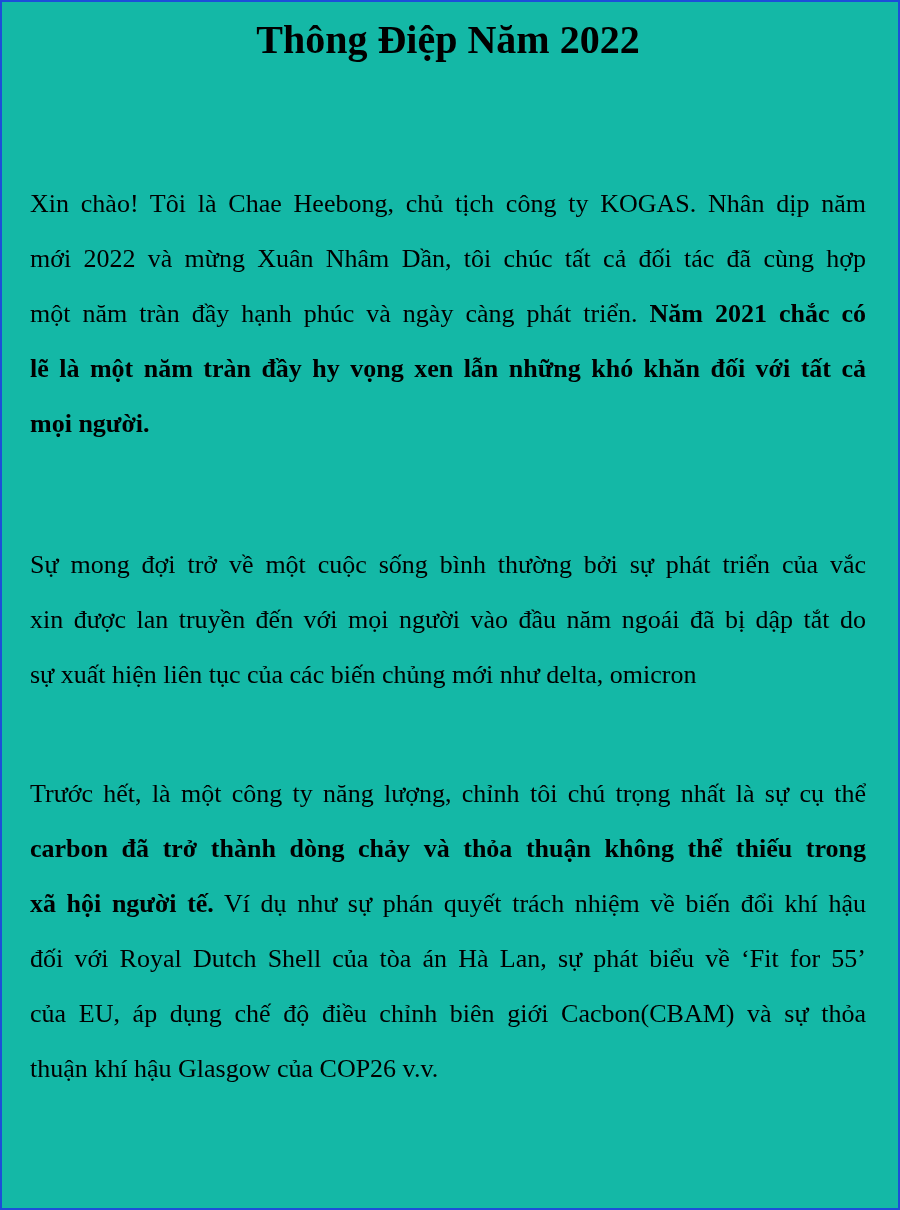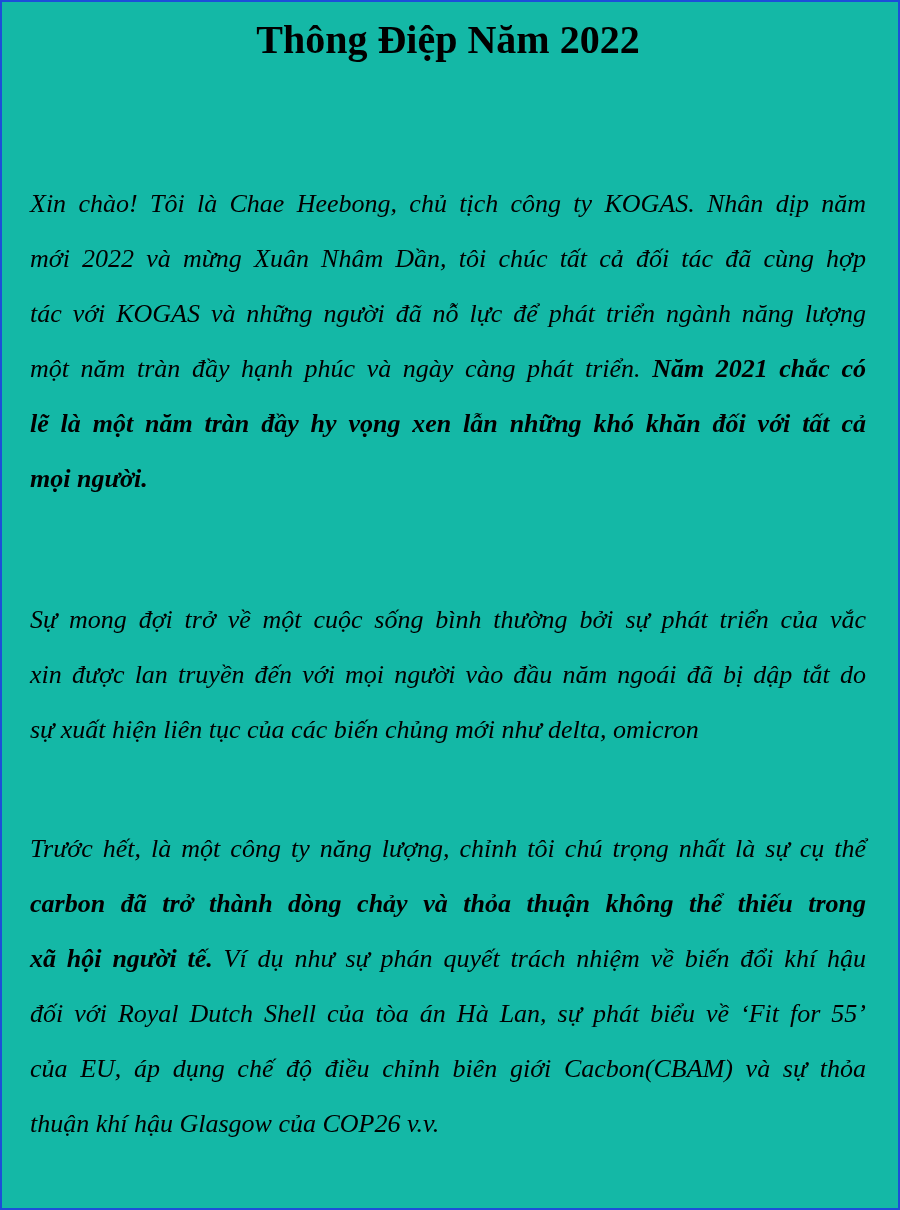--- a/index.html
+++ b/index.html
@@ -23,21 +23,20 @@
   .title {
     font-size: 40px;
     font-weight: bold;
     text-align: center;
     margin: 14px 0 0 0;
     line-height: 48px;
   }
   .para {
     font-size: 26px;
     line-height: 55px;
-    font-style: italic;
   }
   .para .line {
     text-align: justify;
     text-align-last: justify;
   }
   .para .line.last {
     text-align: right;
     text-align-last: left;
   }
   .p1 { margin-top: 112px; }
@@ -49,21 +48,20 @@
 <body>
 
 <div class="page">
   <div class="content">
 
     <h1 class="title">Thông Điệp Năm 2022</h1>
 
     <div class="para p1">
       <div class="line"><span>Xin chào! Tôi là Chae Heebong, chủ tịch công ty KOGAS. Nhân dịp năm</span></div>
       <div class="line"><span>mới 2022 và mừng Xuân Nhâm Dần, tôi chúc tất cả đối tác đã cùng hợp</span></div>
-      <div class="line"><span>tác với KOGAS và những người đã nỗ lực để phát triển ngành năng lượng</span></div>
       <div class="line"><span>một năm tràn đầy hạnh phúc và ngày càng phát triển. </span><span class="b">Năm 2021 chắc có</span></div>
       <div class="line"><span class="b">lẽ là một năm tràn đầy hy vọng xen lẫn những khó khăn đối với tất cả</span></div>
       <div class="line last"><span class="b">mọi người.</span></div>
     </div>
 
     <div class="para p2">
       <div class="line"><span>Sự mong đợi trở về một cuộc sống bình thường bởi sự phát triển của vắc</span></div>
       <div class="line"><span>xin được lan truyền đến với mọi người vào đầu năm ngoái đã bị dập tắt do</span></div>
       <div class="line last"><span>sự xuất hiện liên tục của các biến chủng mới như delta, omicron</span></div>
     </div>

